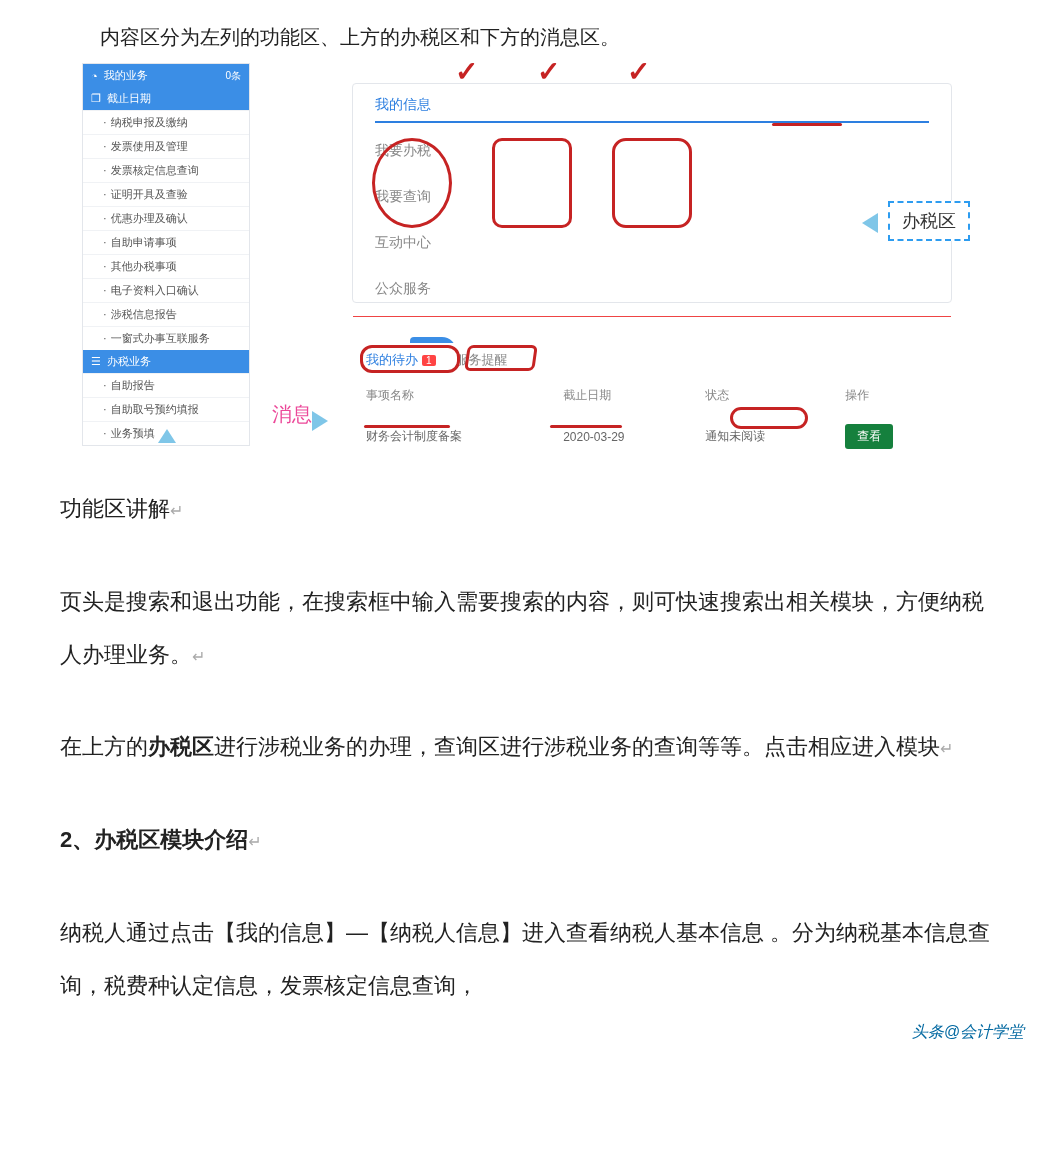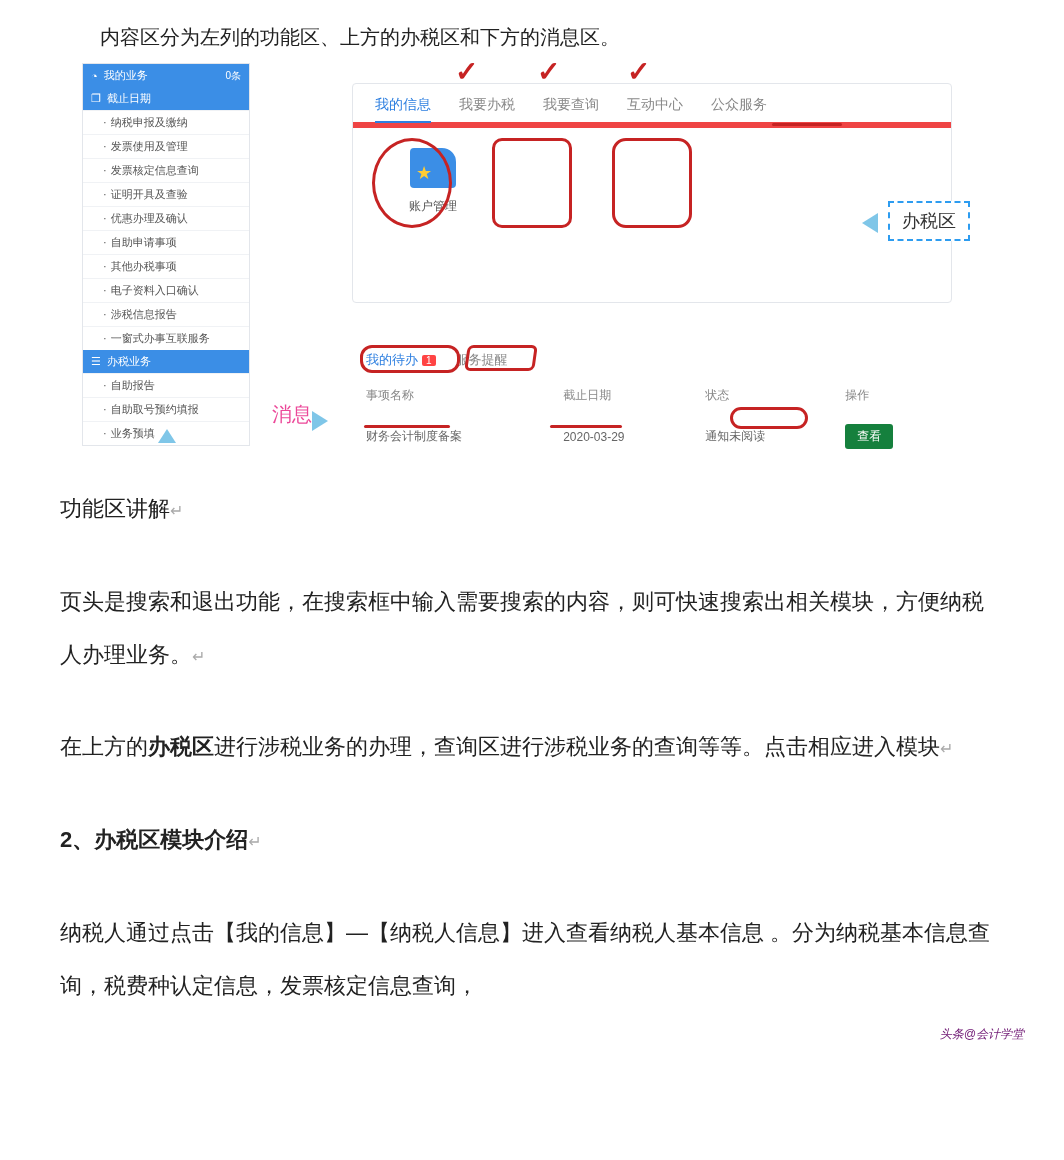--- a/index.html
+++ b/index.html
@@ -42,21 +42,21 @@
   }
   .sb-dot::before{content:"·"; margin-right:4px;}
 
   
   .mainpanel {
     position:absolute; left:270px; top:20px;
     width:600px; height:220px;
     border:1px solid #e3e6eb; border-radius:4px;
     background:#fff;
   }
-  .tabs { display:flex; gap:28px; padding:12px 22px 8px; font-size:14px; color:#888; border-bottom:6px solid #ef4444;}
+  .tabs { display:flex; gap:28px; padding:12px 22px 18px; font-size:14px; color:#888; border-bottom:1px solid #ef4444;flex-direction:column;}
   .tabs .tab { position:relative; cursor:pointer; }
   .tabs .tab.active { color:#2d7fe0; }
   .tabs .tab.active::after{ content:""; position:absolute; left:0; right:0; bottom:-9px; height:2px; background:#2d7fe0;}
   .icons-row { display:flex; gap:70px; padding:20px 40px; }
   .icard { width:80px; text-align:center; font-size:12px; color:#555; }
   .icard .ibox { width:46px; height:40px; margin:0 auto 10px; position:relative; }
   .ibox.receipt { background:#3b8ee6; border-radius:5px; }
   .ibox.receipt::before{content:""; position:absolute; top:-4px; left:4px; right:4px; height:6px; background:#3b8ee6; border-radius:2px;}
   .ibox.receipt .mag{position:absolute; right:-6px; bottom:-6px; width:18px; height:18px; border:3px solid #2d7fe0; border-radius:50%; background:#fff;}
   .ibox.folder { background:#3b8ee6; border-radius:4px; }
@@ -94,21 +94,21 @@
   .msg-label {
     position:absolute; font-size:20px; writing-mode:horizontal-tb;
     color:#ec4899;
   }
 
   
   .body-text { font-size: 22px; line-height: 2.4; margin-top: 20px; }
   .body-text p { margin: 18px 0 40px; }
   .ret { color:#aaa; font-size:16px; }
   .bold { font-weight:bold; }
-  .watermark { position:absolute; right:40px; bottom:10px; color:#701a75; font-size:12px; font-style:italic;}
+  .watermark { position:absolute; right:40px; bottom:10px; color:#0369a1; font-size:16px; font-style:italic;}
   .pagewrap{position:relative;}
 </style>
 </head>
 <body>
 <div class="pagewrap">
 
 <div class="page">
   <div class="intro-line">内容区分为左列的功能区、上方的办税区和下方的消息区。</div>
 
   <div class="ui-figure">

